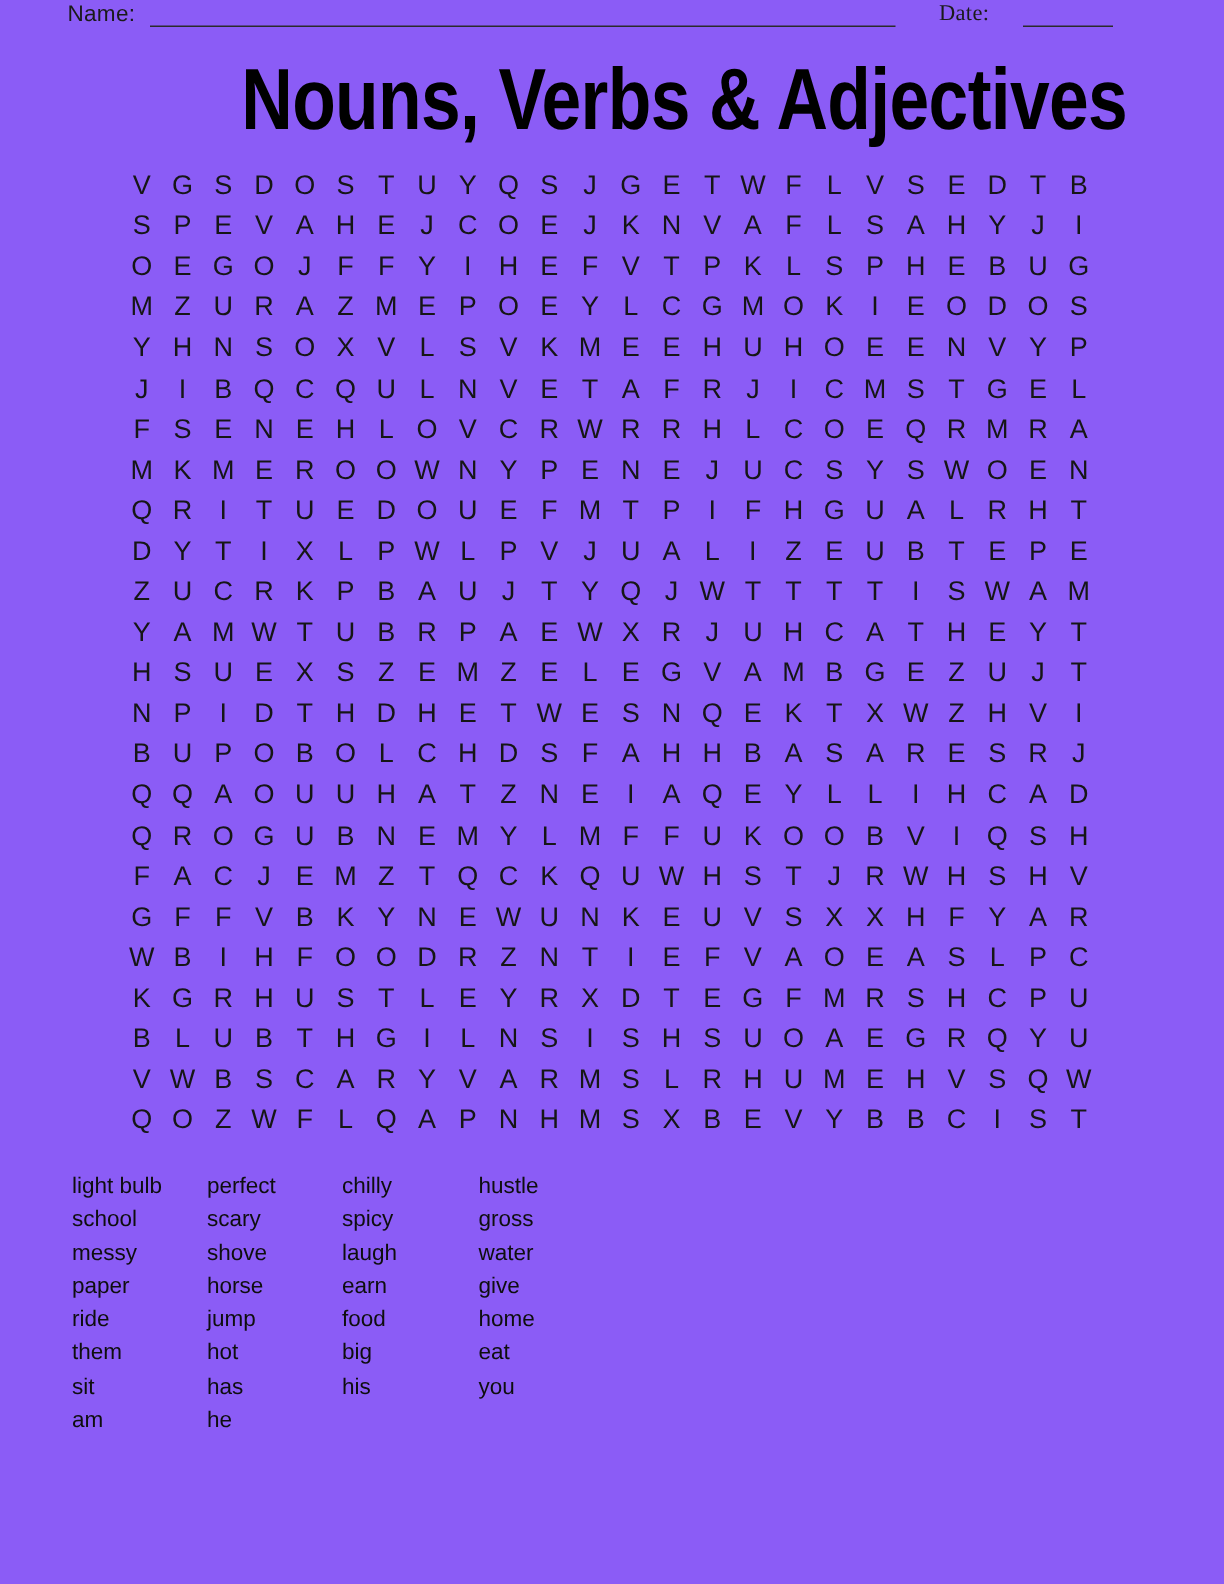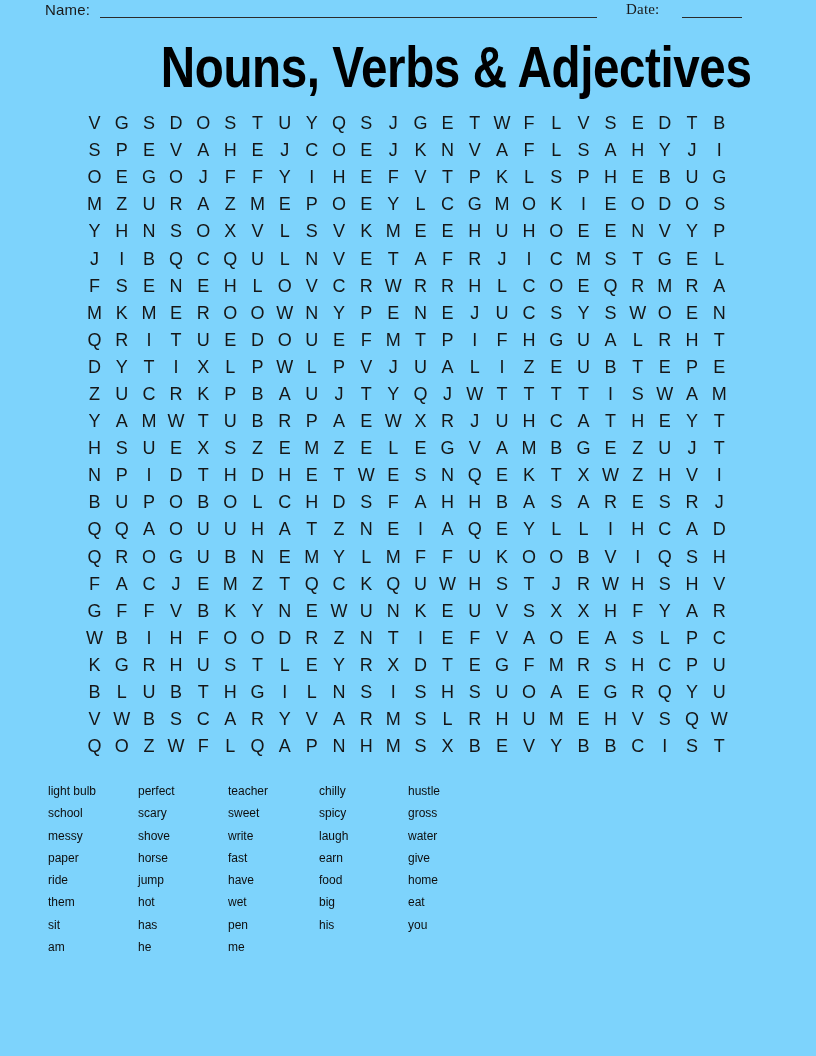--- a/index.html
+++ b/index.html
@@ -4,21 +4,21 @@
 <style>
   * { margin: 0; padding: 0; box-sizing: border-box; }
   html, body { background: #ffffff; }
   body {
     width: 816px; height: 1056px;
     position: relative;
     font-family: "Liberation Sans", sans-serif;
     color: #121212;
     overflow: hidden;
   }
-  .page { position: absolute; inset: 0; background: #7dd3fc; }
+  .page { position: absolute; inset: 0; background: #8b5cf6; }
 
   .header-label {
     position: absolute;
     font-size: 15px;
     color: #1a1a1a;
     letter-spacing: 0.2px;
   }
   .name-label { left: 45px; top: 1px; }
   .date-label { left: 626px; top: 1px; font-family: Liberation Serif, serif; }
   .blank-line {
@@ -64,21 +64,21 @@
 
   .words {
     position: absolute;
     left: 48px; top: 780px;
     display: grid;
     grid-template-columns: 90px 90px 91px 89px 90px 90px 91px 90px;
     align-items: start;
   }
   .word-col { display: flex; flex-direction: column; }
   .word {
-    font-size: 12px;
+    font-size: 15px;
     line-height: 22.3px;
     color: #0e0e0e;
     white-space: nowrap;
   }
 </style>
 </head>
 <body>
 
 <div class="page">
 
@@ -686,30 +686,20 @@
         <div class="word">perfect</div>
         <div class="word">scary</div>
         <div class="word">shove</div>
         <div class="word">horse</div>
         <div class="word">jump</div>
         <div class="word">hot</div>
         <div class="word">has</div>
         <div class="word">he</div>
       </div>
       <div class="word-col">
-        <div class="word">teacher</div>
-        <div class="word">sweet</div>
-        <div class="word">write</div>
-        <div class="word">fast</div>
-        <div class="word">have</div>
-        <div class="word">wet</div>
-        <div class="word">pen</div>
-        <div class="word">me</div>
-      </div>
-      <div class="word-col">
         <div class="word">chilly</div>
         <div class="word">spicy</div>
         <div class="word">laugh</div>
         <div class="word">earn</div>
         <div class="word">food</div>
         <div class="word">big</div>
         <div class="word">his</div>
       </div>
       <div class="word-col">
         <div class="word">hustle</div>

